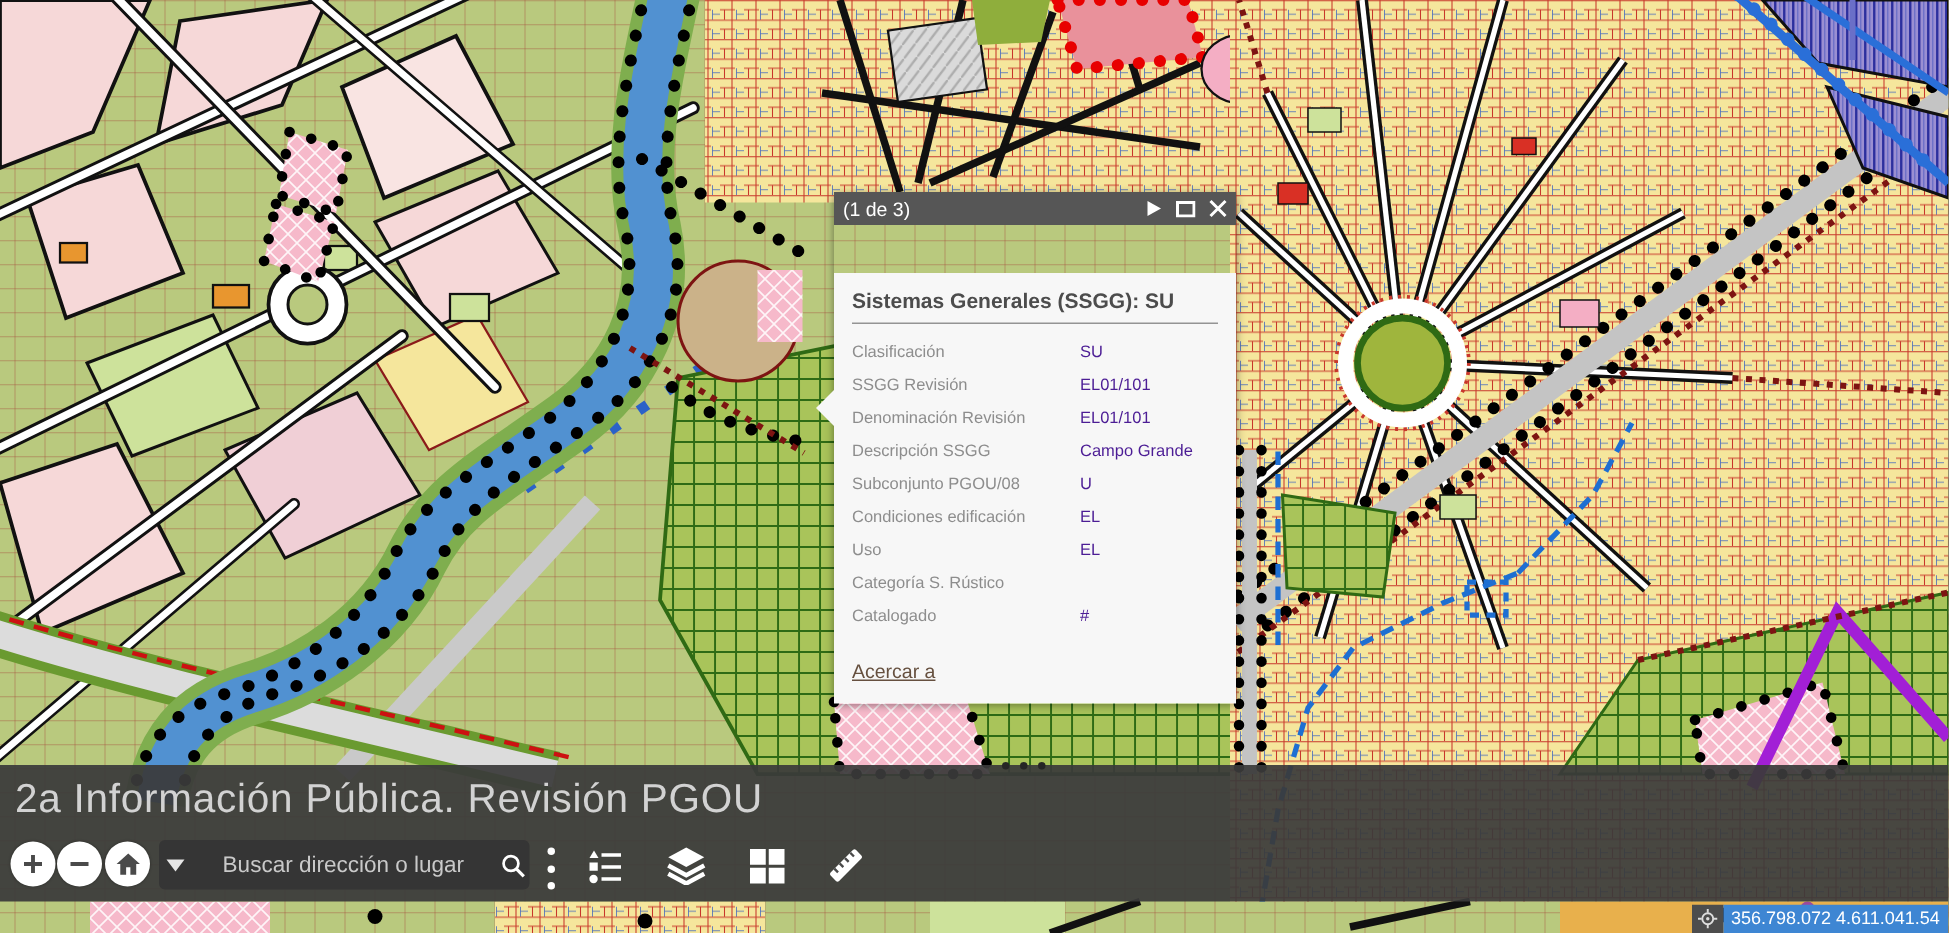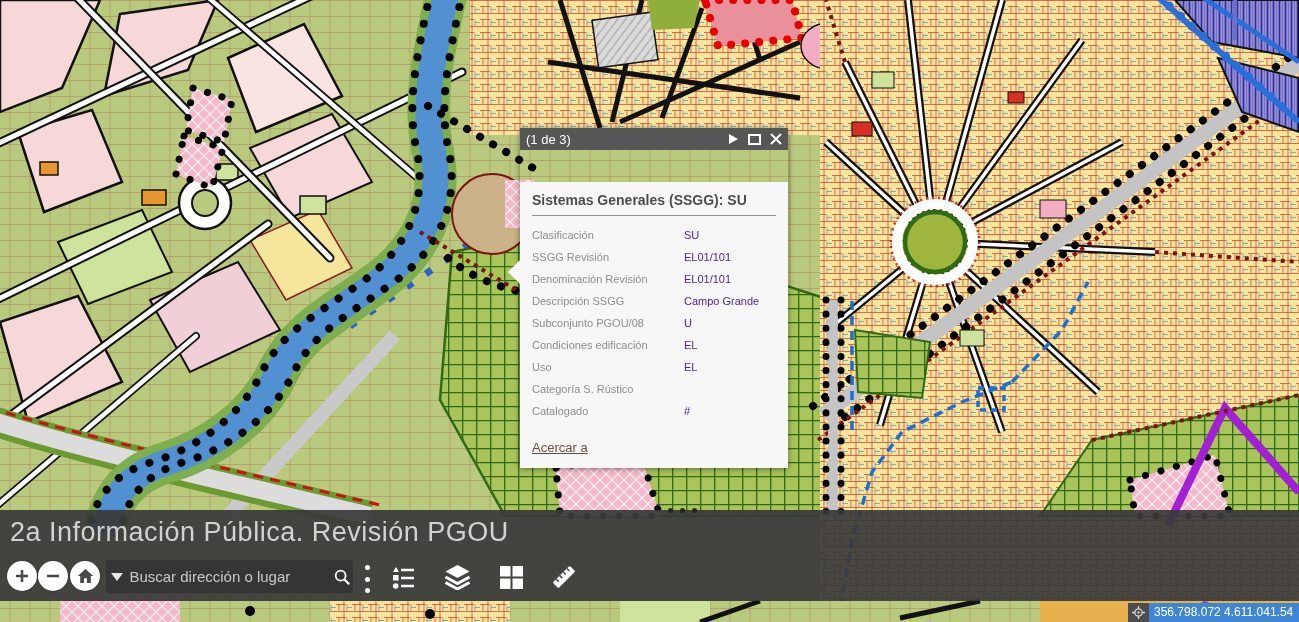--- a/index.html
+++ b/index.html
@@ -1,21 +1,21 @@
 <!DOCTYPE html>
 <html><head>
 <meta charset="utf-8">
 <style>
   html,body{margin:0;padding:0;background:#222;}
   .stage{position:relative;width:1299px;height:622px;overflow:hidden;
          font-family:"Liberation Sans",sans-serif;background:#e8dfb0;}
   .stage svg.map{position:absolute;left:0;top:0;}
 
   
-  .popup{position:absolute;left:520px;top:128px;width:268px;
+  .popup{position:absolute;left:556px;top:128px;width:268px;
          box-shadow:0 1px 6px rgba(0,0,0,.45);}
   .popup-header{height:22px;background:#565656;color:#fff;font-size:13px;
         display:flex;align-items:center;padding:0 6px;}
   .popup-pager{flex:1;}
   .popup-hicons{display:flex;align-items:center;gap:9px;}
   .popup-hicons svg{display:block;cursor:pointer;}
   .popup-body{background:#f7f7f7;padding:10px 12px 12px 12px;position:relative;margin-top:32px;}
   .popup-title{font-size:14px;font-weight:bold;color:#4c4c4c;padding-bottom:7px;
         border-bottom:1px solid #949494;}
   .fields{margin-top:8px;}
@@ -36,21 +36,21 @@
   .footer-title{position:absolute;left:10px;top:7px;font-size:27px;font-weight:300;
         color:#d2d2d2;letter-spacing:.5px;white-space:nowrap;}
   .ctl-row{position:absolute;left:0;top:50px;height:34px;width:100%;}
   .circle-btn{position:absolute;width:30px;height:30px;border-radius:50%;background:#fff;
         top:1px;display:flex;align-items:center;justify-content:center;cursor:pointer;
         box-shadow:0 0 2px rgba(0,0,0,.4);}
   .searchbox{position:absolute;left:106px;top:0;width:247px;height:33px;background:#353535;
         border-radius:4px;display:flex;align-items:center;}
   .search-caret{width:34px;display:flex;justify-content:center;cursor:pointer;}
   .searchbox input{flex:1;background:transparent;border:none;outline:none;color:#e5e5e5;
-        font-size:15px;font-family:"Liberation Sans",sans-serif;}
+        font-size:15px;font-family:"Liberation Sans",sans-serif;text-align:center;}
   .searchbox input::placeholder{color:#c9c9c9;opacity:1;}
   .search-mag{width:36px;display:flex;justify-content:center;cursor:pointer;}
   .vdots{position:absolute;left:360px;top:3px;width:14px;height:28px;display:flex;
         flex-direction:column;justify-content:space-between;align-items:center;cursor:pointer;padding:2px 0;}
   .vdots i{width:5px;height:5px;border-radius:50%;background:#fff;display:block;}
   .tool-btn{position:absolute;top:2px;width:30px;height:30px;display:flex;
         align-items:center;justify-content:center;cursor:pointer;}
 
   
   .coordbar{position:absolute;left:1128px;top:603px;width:171px;height:19px;display:flex;

